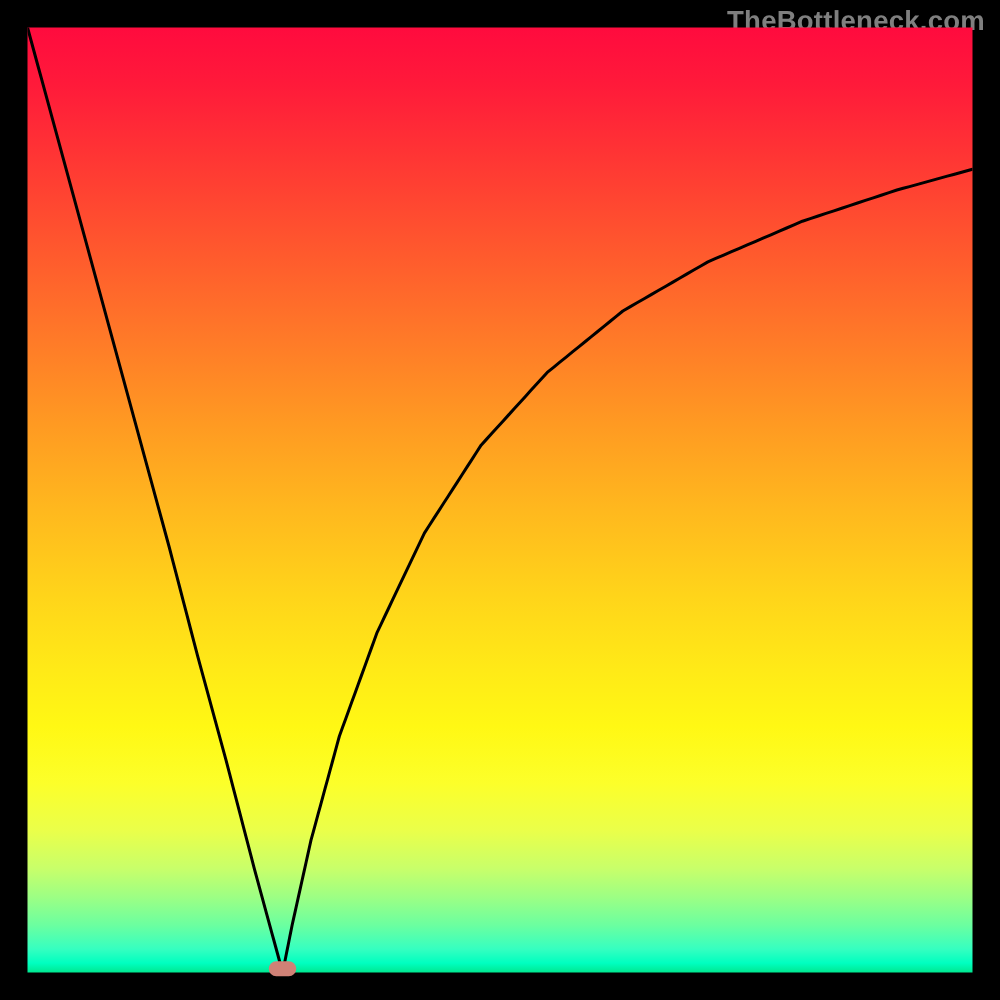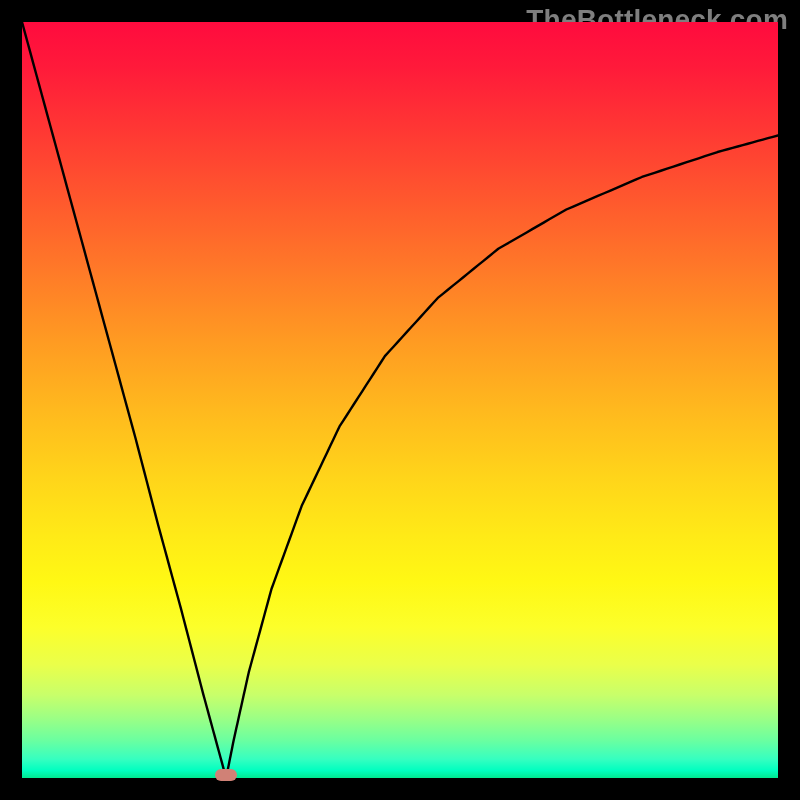--- a/index.html
+++ b/index.html
@@ -8,21 +8,21 @@
     position: relative;
     width: 800px;
     height: 800px;
     background: #000;
   }
   .watermark {
     position: absolute;
     top: 4px;
     right: 12px;
     font-family: Arial, Helvetica, sans-serif;
-    font-size: 28px;
+    font-size: 22px;
     font-weight: 600;
     color: #7f7f7f;
     letter-spacing: 0.2px;
   }
   .plot {
     position: absolute;
     left: 22px;
     top: 22px;
     width: 756px;
     height: 756px;

